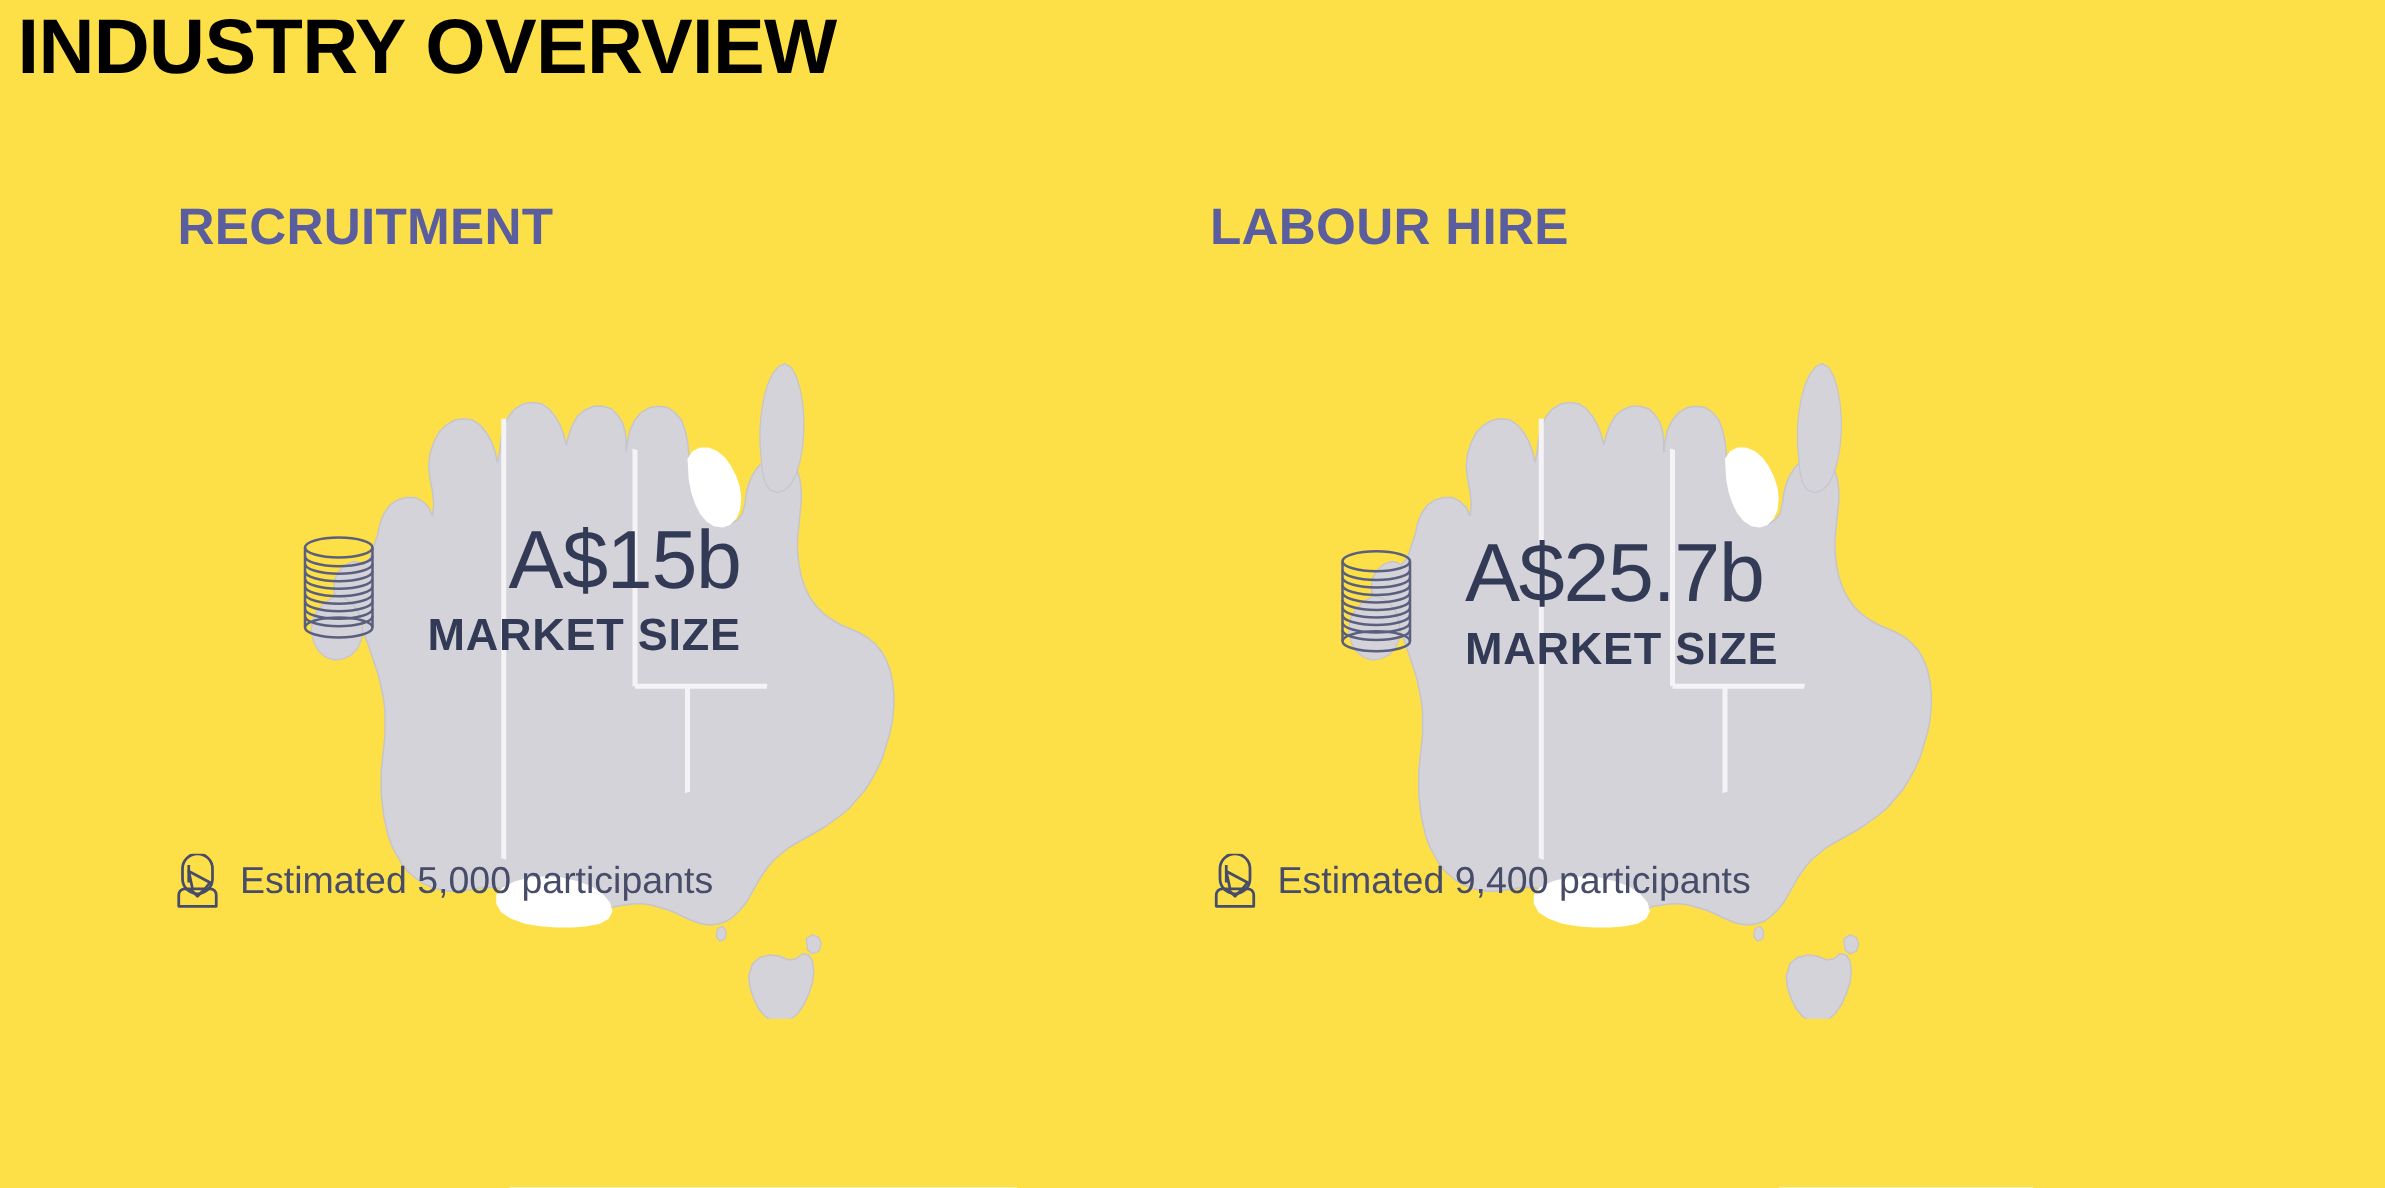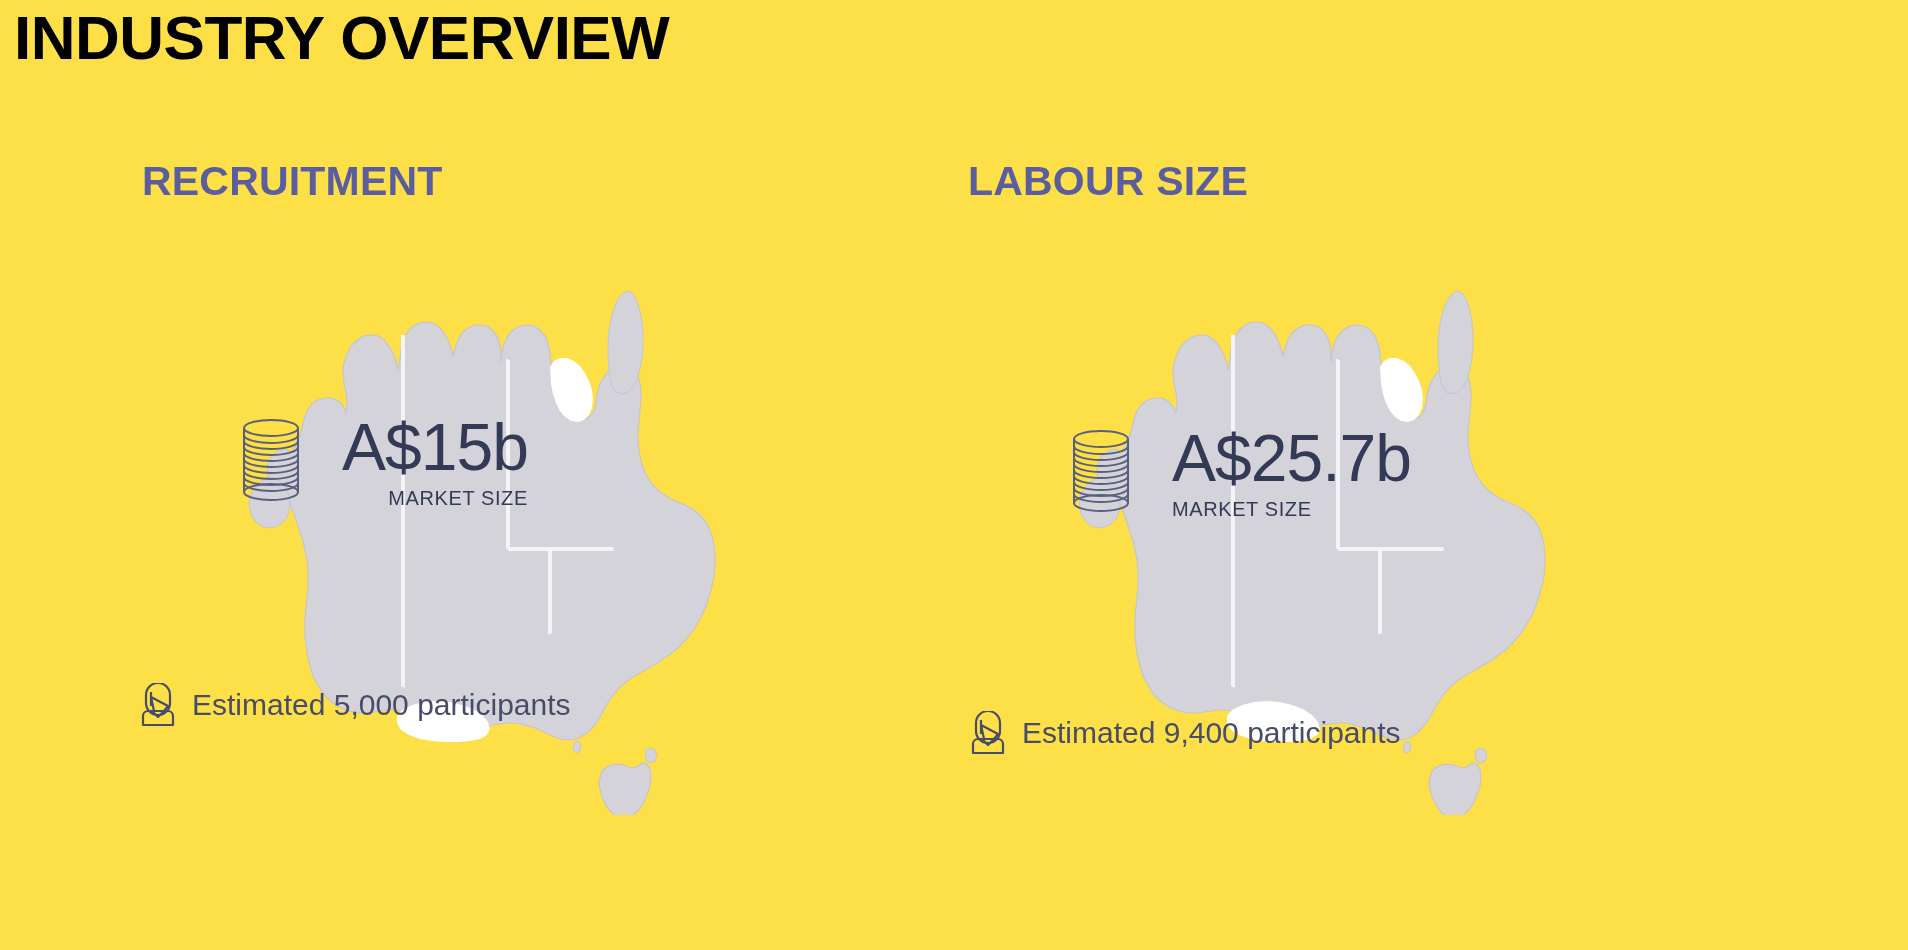--- a/index.html
+++ b/index.html
@@ -78,38 +78,38 @@
   .metric-text { display:flex; flex-direction:column; }
   .metric-value {
     font-size:66px;
     font-weight:normal;
     color:#333a56;
     line-height:0.98;
     letter-spacing:-1px;
     white-space:nowrap;
   }
   .metric-label {
-    font-size:20px;
-    font-weight:normal;
+    font-size:36px;
+    font-weight:bold;
     color:#333a56;
     letter-spacing:0.6px;
     margin-top:7px;
     white-space:nowrap;
   }
 
   
   .footnote {
     position:absolute;
     display:flex;
     align-items:center;
     gap:14px;
     z-index:6;
   }
   .panel-left  .footnote { left:38px; top:533px; }
-  .panel-right .footnote { left:28px; top:561px;text-align:center; }
+  .panel-right .footnote { left:28px; top:533px;text-align:center; }
 
   .person-icon { flex:0 0 auto; width:40px; height:44px; }
   .person-icon svg { display:block; width:100%; height:100%; }
 
   .footnote-text {
     font-size:30px;
     color:#474c69;
     white-space:nowrap;
   }
 </style>
@@ -259,21 +259,21 @@
             <path d="M5,42 L5,33 a5,5 0 0 1 5,-5 L14,28 L20,34 L26,28 L30,28 a5,5 0 0 1 5,5 L35,42 Z"></path>
           </g>
         </svg>
       </div>
       <div class="footnote-text">Estimated 5,000 participants</div>
     </div>
   </div>
 
   <div class="panel panel-right">
 
-    <div class="panel-heading">LABOUR SIZE</div>
+    <div class="panel-heading">LABOUR HIRE</div>
 
     <div class="map-wrap">
       <svg viewBox="0 0 640 600" xmlns="http://www.w3.org/2000/svg" aria-hidden="true">
         <defs>
           <clipPath id="clipAU2">
             <path d="M196,96 L200,84 L205,74 L209,66 L214,60 L219,58 L224,61 L229,69 L234,80 L237,90
                      L239,82 L242,71 L246,62 L251,57 L257,58 L263,64 L268,73 L272,85 L276,98 L279,112
                      L282,126 L285,138 L289,148 L294,155 L300,159 L307,161 L314,161 L321,159 L327,155
                      L334,150 L341,146 L349,144 L357,144 L365,147 L372,152 L379,159 L385,168 L391,178
                      L397,189 L403,200 L409,211 L415,221 L421,229 L427,236 L433,241 L439,245 L445,248

